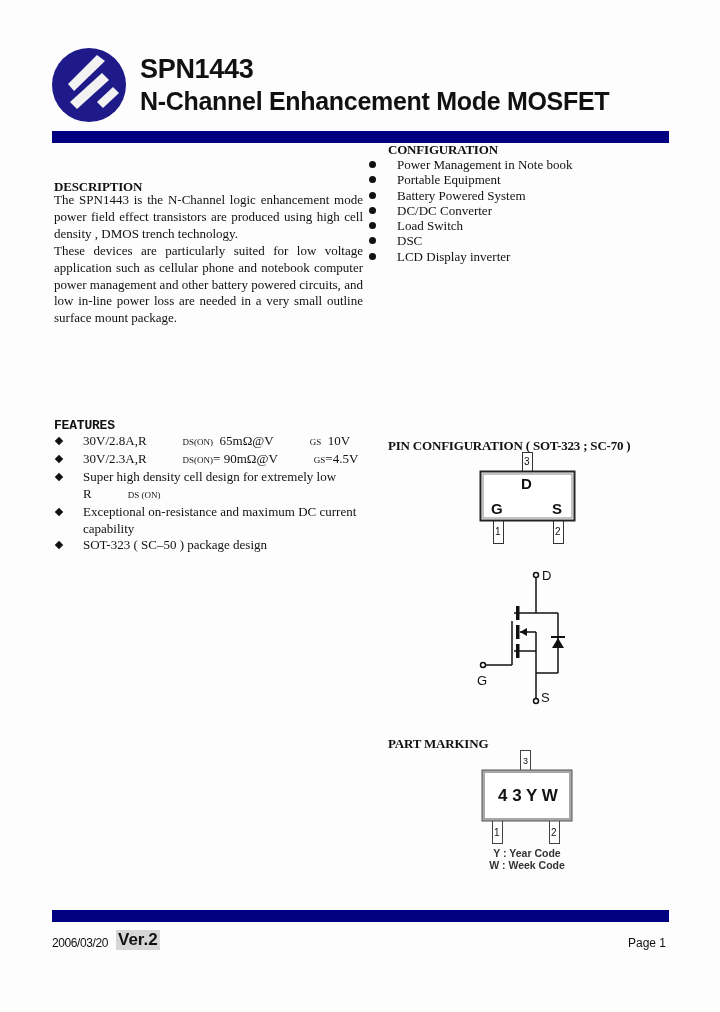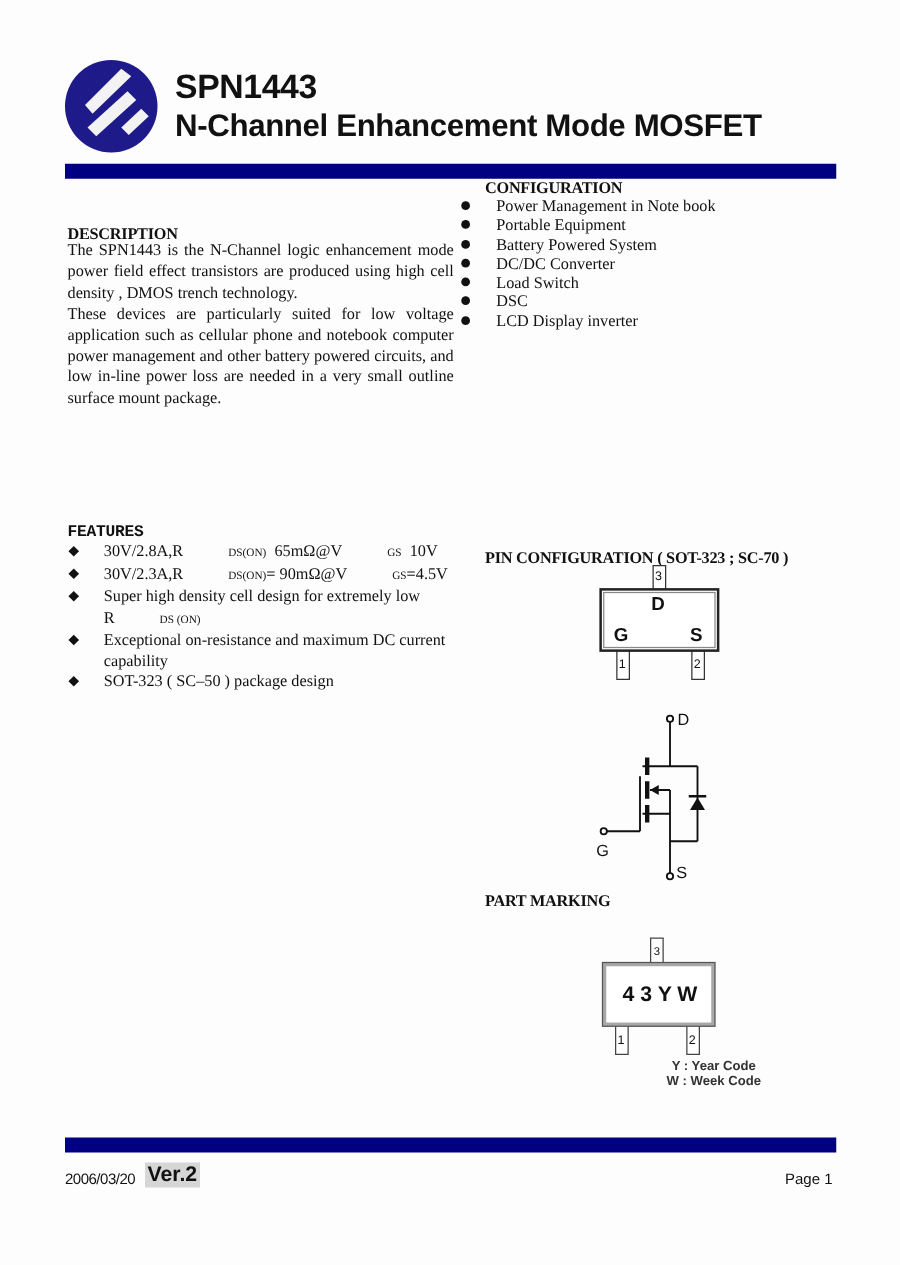--- a/index.html
+++ b/index.html
@@ -31,23 +31,23 @@
   #feat-list { left:54px; top:433px; margin:0; padding:0; list-style:none; width:310px; }
   #feat-list li { position:relative; padding-left:29px; font-size:13px; line-height:16.9px; }
   #feat-list li .diamond { position:absolute; left:2px; top:5px; width:6px; height:6px; background:#111; transform:rotate(45deg); }
   .sub { font-size:9px;margin-left:36px; }
 
   #pin-head { left:388px; top:418px;margin-top:20px; }
   #pin-diagram { left:478px; top:450px; width:100px; height:96px; }
 
   #schematic { left:470px; top:568px; width:110px; height:140px; }
 
-  #mark-head { left:388px; top:713px; }
+  #mark-head { left:388px; top:736px; }
   #mark-diagram { left:478px; top:748px; width:100px; height:98px; }
-  .legend { font-size:10.5px; font-weight:bold; color:#333; text-align:center; line-height:12px;margin-left:44px; }
+  .legend { font-size:10.5px; font-weight:bold; color:#333; text-align:center; line-height:12px; }
   #legend-y { left:482px; top:847px; width:90px; }
   #legend-w { left:482px; top:859px; width:90px; }
 
   #footer-date { left:52px; top:936px; font-size:12px; letter-spacing:-0.4px;text-align:right; }
   #footer-ver { left:116px; top:930px; font-size:17px; font-weight:bold; background:#d6d6d6; padding:0 2px; line-height:20px; }
   #footer-page { left:628px; top:936px; font-size:12px; }
 </style>
 </head>
 <body>
 

